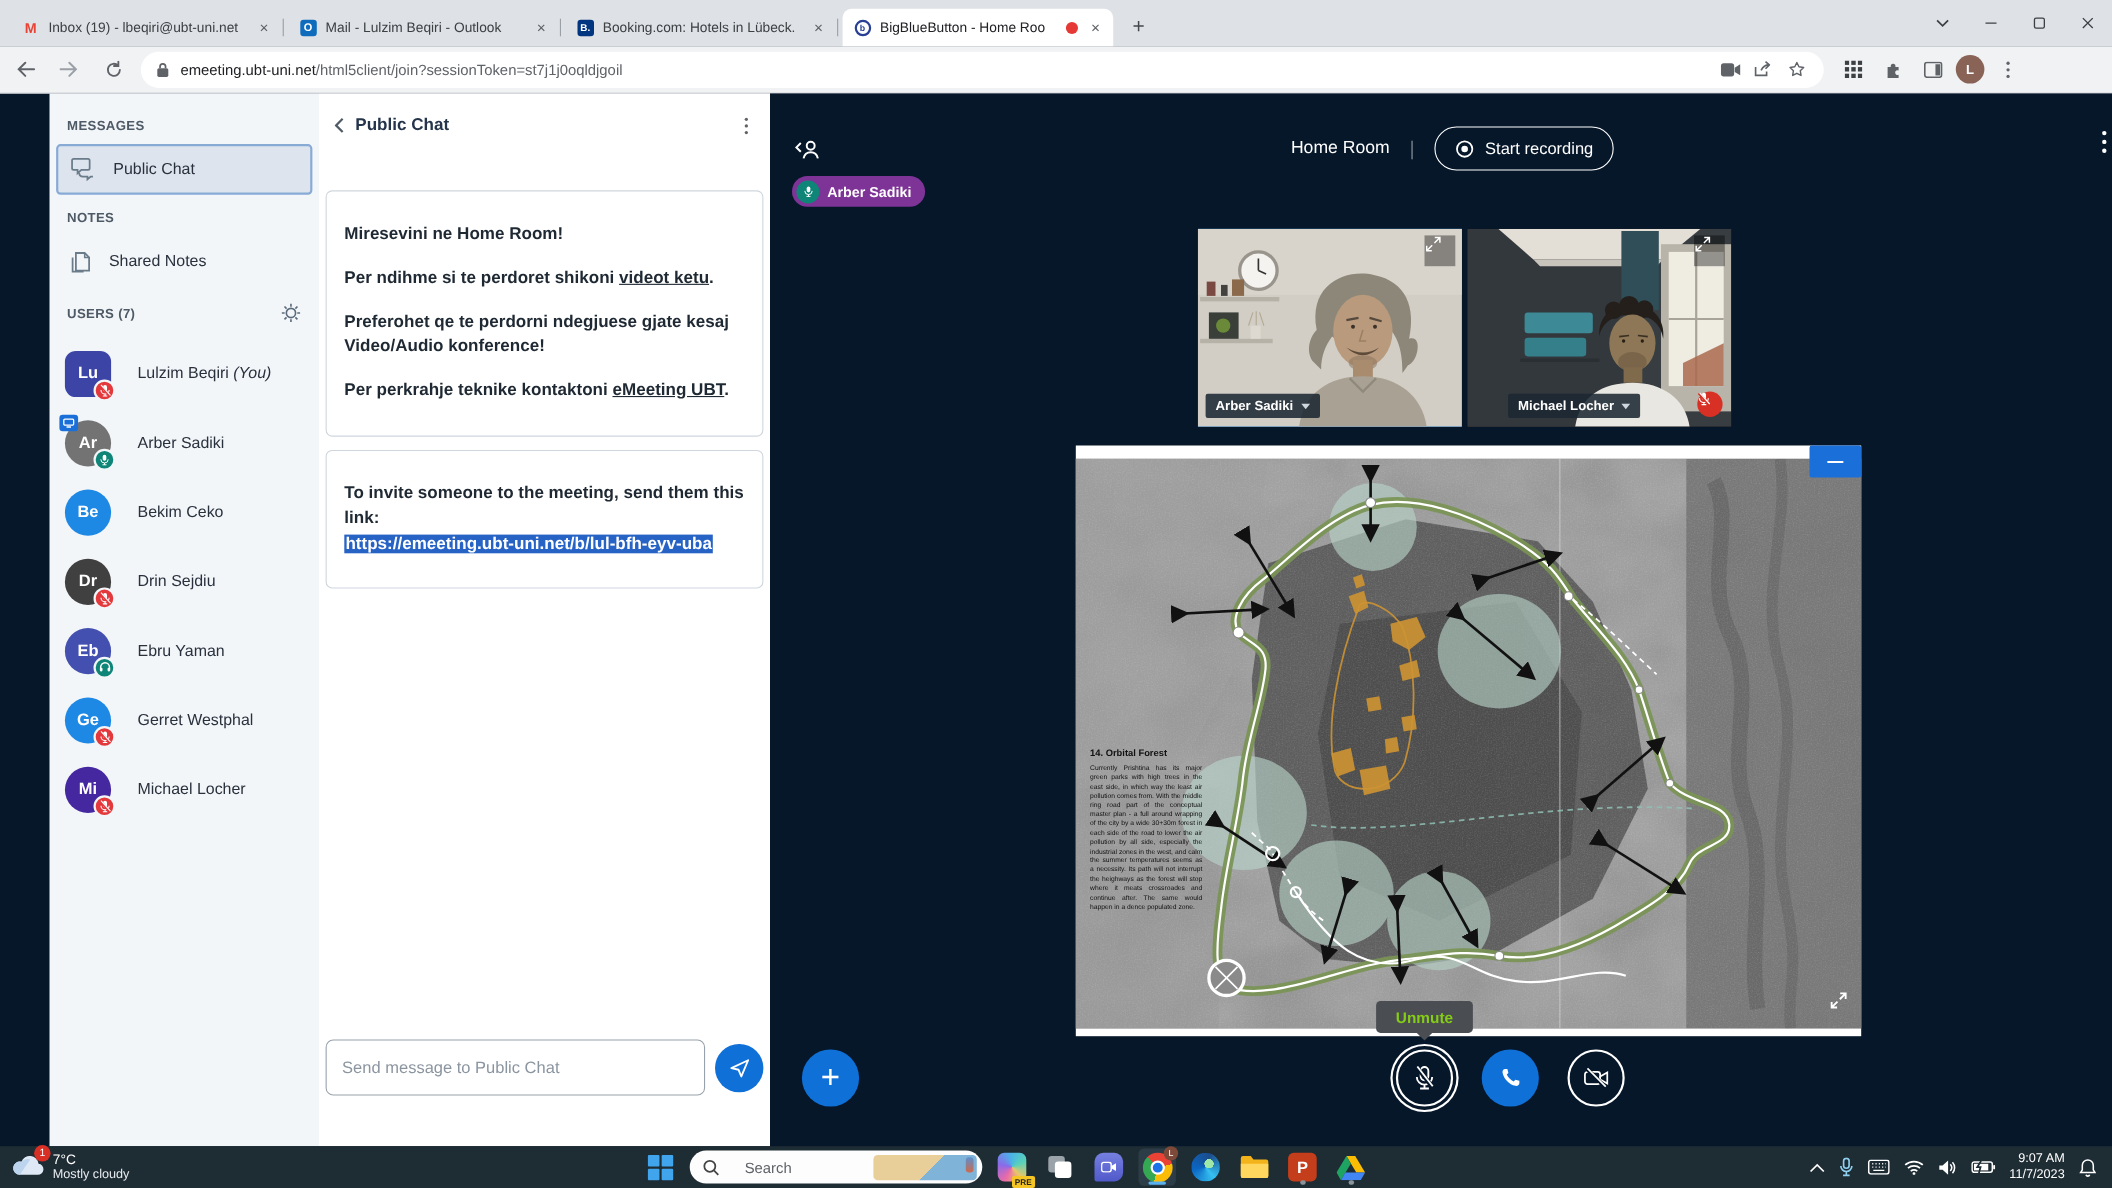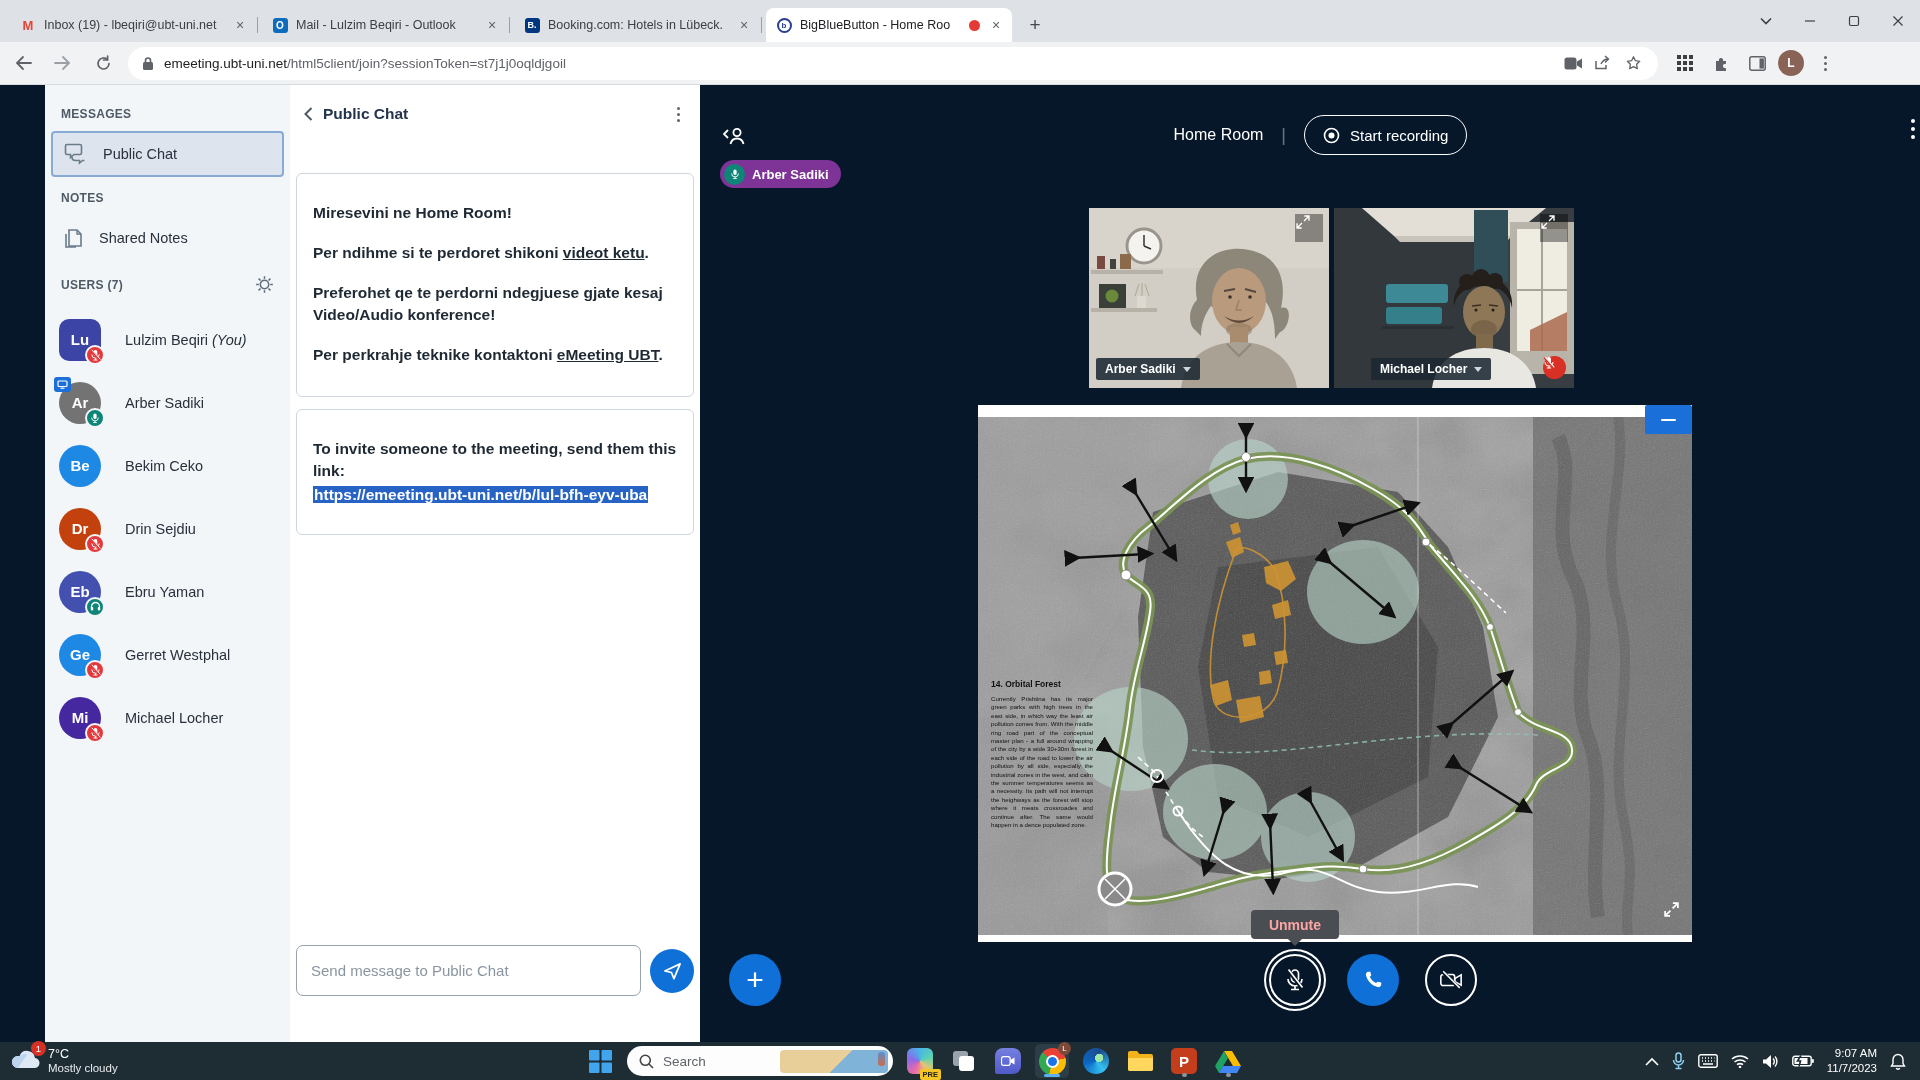--- a/index.html
+++ b/index.html
@@ -128,21 +128,21 @@
   .slide svg { position:absolute; inset:0; }
   .slide-text { position:absolute; left:13px; top:262px; width:102px; color:#111; }
   .slide-title { font-size:8.5px; font-weight:bold; margin-bottom:6px; }
   .slide-body { font-size:6.1px; line-height:1.38; text-align:justify; }
   .pres-min { position:absolute; right:0; top:0; width:47px; height:29px; background:#1a6fd9; border:none; border-radius:2px;
               display:flex; align-items:center; justify-content:center; }
   .pres-min i { width:15px; height:2px; background:#fff; border-radius:1px; }
   .pres-fs { position:absolute; right:7px; bottom:12px; width:22px; height:22px; display:flex; align-items:center; justify-content:center; }
 
   
-  .tooltip { position:absolute; left:551px; top:825px; width:88px; height:29px; background:#4a4d52; color:#fca5a5;
+  .tooltip { position:absolute; left:551px; top:825px; width:88px; height:29px; background:#4a4d52; color:#84cc16;
              border-radius:4px; font-size:14px; font-weight:bold; display:flex; align-items:center; justify-content:center; }
   .tooltip::after { content:""; position:absolute; left:50%; bottom:-7px; transform:translateX(-50%);
                     border:7px solid transparent; border-top-color:#4a4d52; border-bottom:0; }
   .actionbar .abtn { position:absolute; top:869px; width:52px; height:52px; border-radius:50%; border:none;
                      display:flex; align-items:center; justify-content:center; }
   .plus-btn { left:29px; background:#0f70d7; color:#fff; font-size:30px; font-weight:300; }
   .mic-btn  { left:569px; background:#06172a; border:2px solid #fff !important; box-shadow:0 0 0 3px #06172a, 0 0 0 5px #fff; }
   .phone-btn{ left:647px; background:#0f70d7; }
   .cam-btn  { left:725px; background:#06172a; border:2px solid #fff !important; }
 
@@ -154,21 +154,21 @@
   .weather .cond { font-size:11.5px; color:#e8ecef; }
   .wcloud { position:relative; }
   .wbadge { position:absolute; right:-6px; top:-7px; width:15px; height:15px; background:#d93025; border-radius:50%;
             color:#fff; font-size:9.5px; display:flex; align-items:center; justify-content:center; }
   .tb-center { position:absolute; left:583px; top:0; height:38px; display:flex; align-items:center; gap:10px; }
   .tb-ic { width:34px; height:34px; display:flex; align-items:center; justify-content:center; position:relative; border-radius:5px; }
   .tb-ic.active { background:#2d3d47; }
   .tb-ic.active::after { content:""; position:absolute; bottom:1px; left:9px; width:16px; height:3px; border-radius:2px; background:#5ab1f0; }
   .run-dot::before { content:""; position:absolute; bottom:1px; left:15px; width:5px; height:4px; border-radius:2px; background:#8a949a; }
   .searchbar { width:266px; height:30px; background:#fdfdfd; border-radius:15px; display:flex; align-items:center;
-               gap:9px; padding:0 5px 0 12px; }
+               gap:23px; padding:0 5px 0 12px; }
   .searchbar span { color:#5f6368; font-size:13.5px; flex:1; }
   .search-img { width:23px; height:23px; border-radius:4px; background:linear-gradient(135deg,#e8cf9a 55%,#7fb3d8 55%); position:relative; }
   .search-img::after { content:""; position:absolute; right:3px; top:2px; width:7px; height:14px; border-radius:3px;
                        background:linear-gradient(#5a8fd0,#cf6a4a); }
   .pre-badge { position:absolute; right:-4px; bottom:-2px; background:#f4c525; color:#222; font-size:7.5px; font-weight:bold;
                padding:1px 3px; border-radius:2px; }
   .copilot { width:26px; height:26px; border-radius:6px; background:conic-gradient(from 210deg,#e96aa8,#8a6ae9,#4ab3e8,#59d2b8,#e9c66a,#e96aa8); }
   .taskview1 { position:absolute; left:6px; top:7px; width:15px; height:15px; background:#9aa3a9; border-radius:3px; }
   .taskview2 { position:absolute; left:12px; top:12px; width:15px; height:15px; background:#fff; border-radius:3px; }
   .chatapp { width:26px; height:26px; border-radius:8px 8px 8px 2px; background:linear-gradient(#7680e0,#5059c9);
@@ -390,21 +390,21 @@
         </span>
         <span class="uname" data-interactable="false"><span>Arber Sadiki</span></span>
       </div>
       <div class="user-row" data-interactable="true">
         <span class="uavatar" data-interactable="false" style="background: rgb(30, 136, 229);">
             <span>Be</span>
           </span>
         <span class="uname" data-interactable="false"><span>Bekim Ceko</span></span>
       </div>
       <div class="user-row" data-interactable="true">
-        <span class="uavatar" data-interactable="false" style="background: #c2410c;">
+        <span class="uavatar" data-interactable="false" style="background: #404040;">
             <span>Dr</span>
           <span class="ubadge red" data-interactable="false">
             <svg width="11" height="12" viewBox="0 0 11 12">
                 <rect x="3.7" y="1" width="3.6" height="6" rx="1.8" fill="#fff"></rect>
                 <path d="M1.8 5.5a3.7 3.7 0 0 0 7.4 0M5.5 9.2v1.8M3.5 11h4" stroke="#fff" stroke-width="1" fill="none"></path>
                 <path d="M1.2 1.2l8.6 9.6" stroke="#e4393c" stroke-width="2.2"></path>
                 <path d="M1.8 0.8l8.6 9.6" stroke="#fff" stroke-width="1"></path>
               </svg>
           </span>
         </span>

